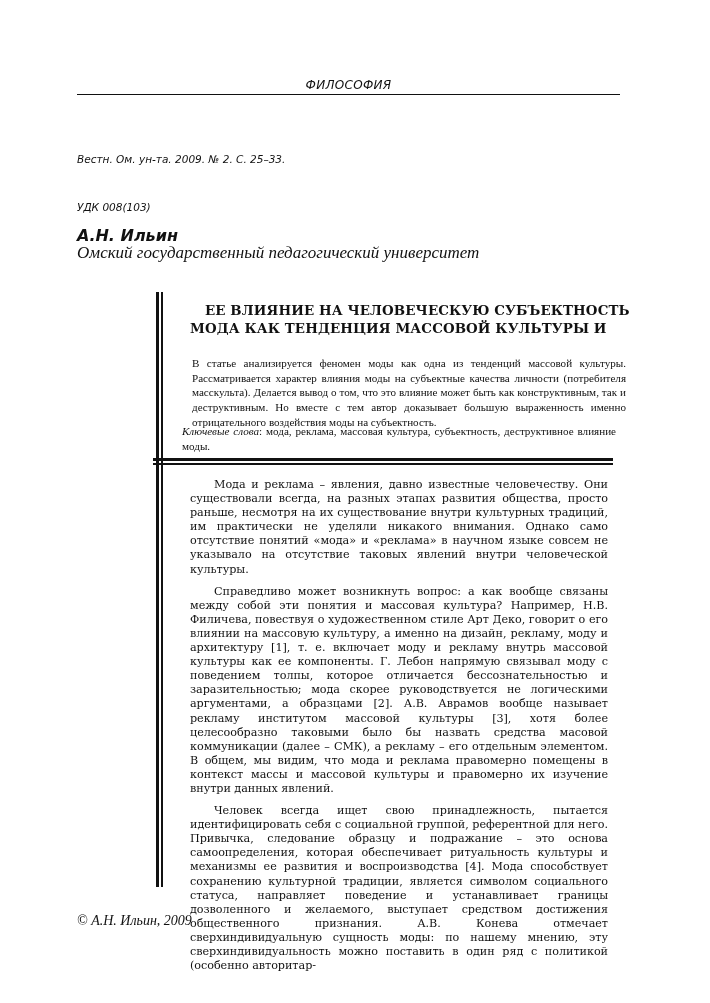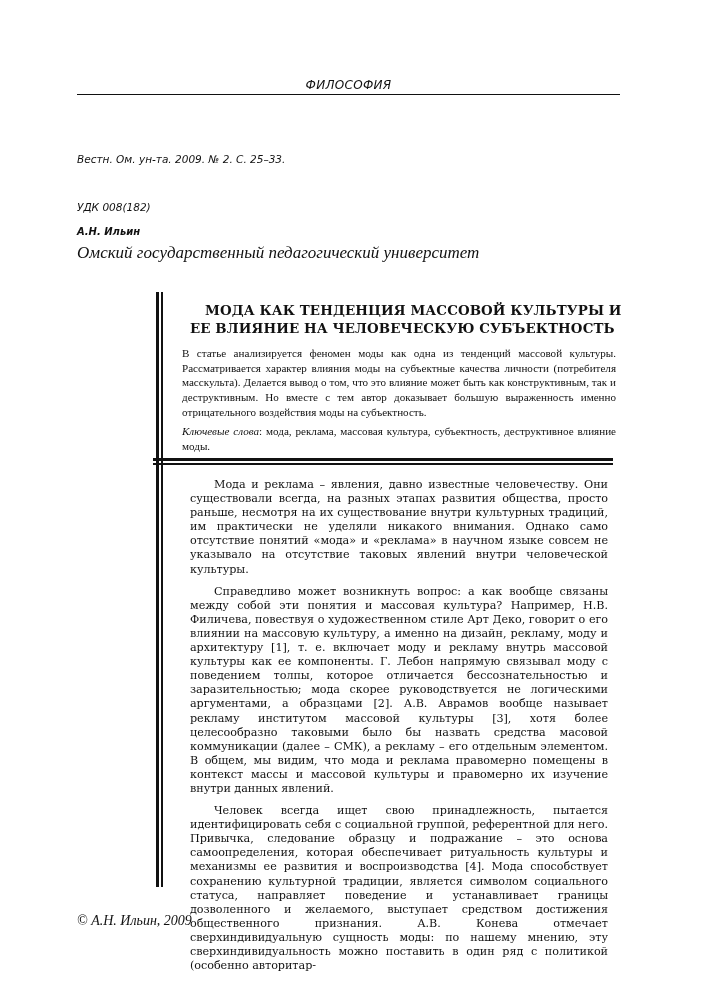--- a/index.html
+++ b/index.html
@@ -21,21 +21,21 @@
   .citation {
     position: absolute; left: 77px; top: 153px;
     font-family: "DejaVu Sans", sans-serif; font-style: italic; font-size: 10.5px; text-align: center;
   }
   .udk {
     position: absolute; left: 77px; top: 201px;
     font-family: "DejaVu Sans", sans-serif; font-style: italic; font-size: 10.5px;
   }
   .author {
     position: absolute; left: 77px; top: 226px;
-    font-family: "DejaVu Sans", sans-serif; font-style: italic; font-weight: bold; font-size: 10px;
+    font-family: "DejaVu Sans", sans-serif; font-style: italic; font-weight: bold; font-size: 16px;
   }
   .affiliation {
     position: absolute; left: 77px; top: 243px;
     font-family: "Liberation Serif", serif; font-style: italic; font-size: 17px;
   }
 
   
   .vrule-a {
     position: absolute; left: 156px; top: 292px; width: 3px; height: 595px; background: #111;
   }
@@ -54,21 +54,21 @@
     position: absolute; left: 190px; top: 301px; width: 430px;
     font-family: "DejaVu Serif", serif; font-weight: bold; font-size: 13.4px;
     line-height: 18px; text-align: left; letter-spacing: 0.1px;
   }
   .title div { white-space: nowrap; }
   .title div:first-child { padding-left: 15px; }
 
   .abstract {
     position: absolute; left: 182px; top: 346px; width: 434px;
     font-family: "Liberation Serif", serif; font-size: 11.1px; line-height: 14.7px;
-    text-align: justify; margin: 0;
+    text-align: justify; margin: 10px;
   }
   .keywords {
     position: absolute; left: 182px; top: 424px; width: 434px;
     font-family: "Liberation Serif", serif; font-size: 11.1px; line-height: 14.7px;
     text-align: justify; margin: 0;
   }
   .keywords .kw-label { font-style: italic; }
 
   .body-text {
     position: absolute; left: 182px; top: 470px; width: 434px;
@@ -82,30 +82,30 @@
     font-family: Liberation Serif, serif; font-style: italic; font-size: 14px;
   }
 </style>
 </head>
 <body>
 
 <div class="section-header">ФИЛОСОФИЯ</div>
 <div class="header-rule"></div>
 
 <div class="citation">Вестн. Ом. ун-та. 2009. № 2. С. 25–33.</div>
-<div class="udk">УДК 008(182)</div>
+<div class="udk">УДК 008(103)</div>
 <div class="author">А.Н. Ильин</div>
 <div class="affiliation">Омский государственный педагогический университет</div>
 
 <div class="vrule-a"></div>
 <div class="vrule-b"></div>
 
 <div class="title">
+  <div>ЕЕ ВЛИЯНИЕ НА ЧЕЛОВЕЧЕСКУЮ СУБЪЕКТНОСТЬ</div>
   <div>МОДА КАК ТЕНДЕНЦИЯ МАССОВОЙ КУЛЬТУРЫ И</div>
-  <div>ЕЕ ВЛИЯНИЕ НА ЧЕЛОВЕЧЕСКУЮ СУБЪЕКТНОСТЬ</div>
 </div>
 
 <p class="abstract">В статье анализируется феномен моды как одна из тенденций массовой культуры. Рассматривается характер влияния моды на субъектные качества личности (потребителя масскульта). Делается вывод о том, что это влияние может быть как конструктивным, так и деструктивным. Но вместе с тем автор доказывает большую выраженность именно отрицательного воздействия моды на субъектность.</p>
 
 <p class="keywords"><span class="kw-label">Ключевые слова</span><span>: мода, реклама, массовая культура, субъектность, деструктивное влияние моды.</span></p>
 
 <div class="hrule-a"></div>
 <div class="hrule-b"></div>
 
 <div class="body-text">

